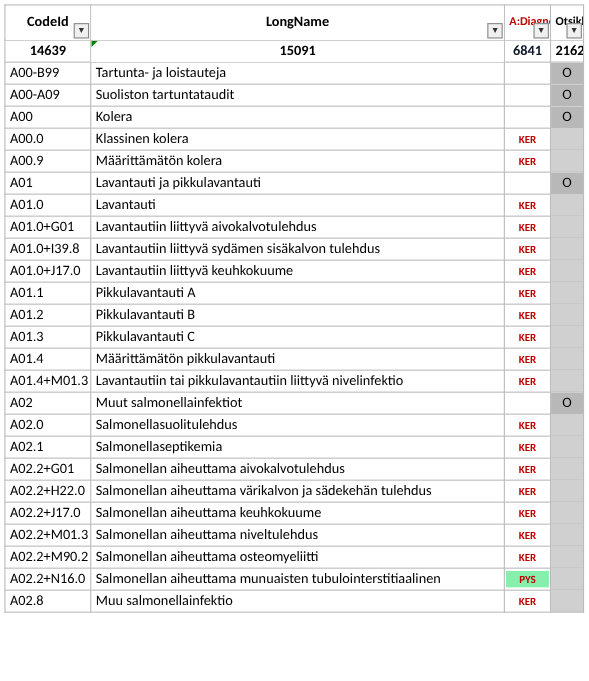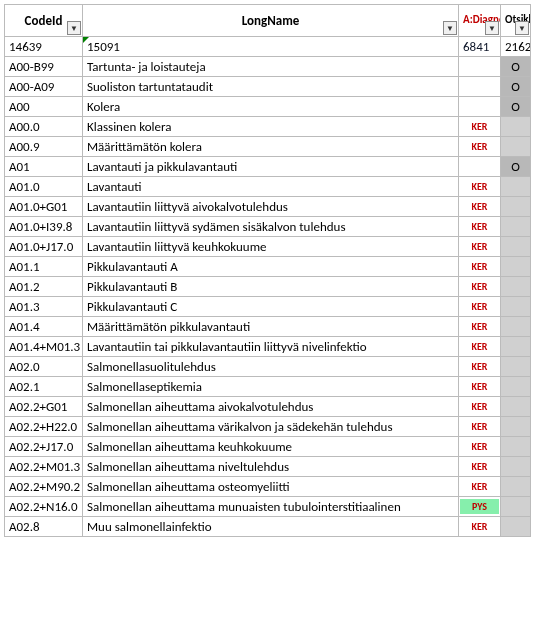--- a/index.html
+++ b/index.html
@@ -45,22 +45,22 @@
     height: 14px;
     border: 1px solid #888;
     background: #f0f0f0;
     display: flex;
     align-items: center;
     justify-content: center;
     font-size: 8px;
     color: #333;
   }
   .total-row td {
-    text-align: left;
-    font-weight: normal;
+    text-align: center;
+    font-weight: bold;
     background: #fff;
   }
   .total-row .red { color: #0f172a; }
   .total-row .tri {
     position: relative;
   }
   .total-row .tri::before {
     content: "";
     position: absolute;
     left: 0;
@@ -231,20 +231,26 @@
       </tr>
       <tr>
         <td>A01.4+M01.3</td>
         <td class="longname-txt">Lavantautiin tai pikkulavantautiin liittyvä nivelinfektio</td>
         <td class="col-diag-cell">
           <span class="tag tag-ker">KER</span>
         </td>
         <td class="col-otsi-empty"></td>
       </tr>
       <tr>
+        <td>A02</td>
+        <td class="longname-txt">Muut salmonellainfektiot</td>
+        <td class="col-diag-cell"></td>
+        <td class="col-otsi-cell o-badge">O</td>
+      </tr>
+      <tr>
         <td>A02.0</td>
         <td class="longname-txt">Salmonellasuolitulehdus</td>
         <td class="col-diag-cell">
           <span class="tag tag-ker">KER</span>
         </td>
         <td class="col-otsi-empty"></td>
       </tr>
       <tr>
         <td>A02.1</td>
         <td class="longname-txt">Salmonellaseptikemia</td>

